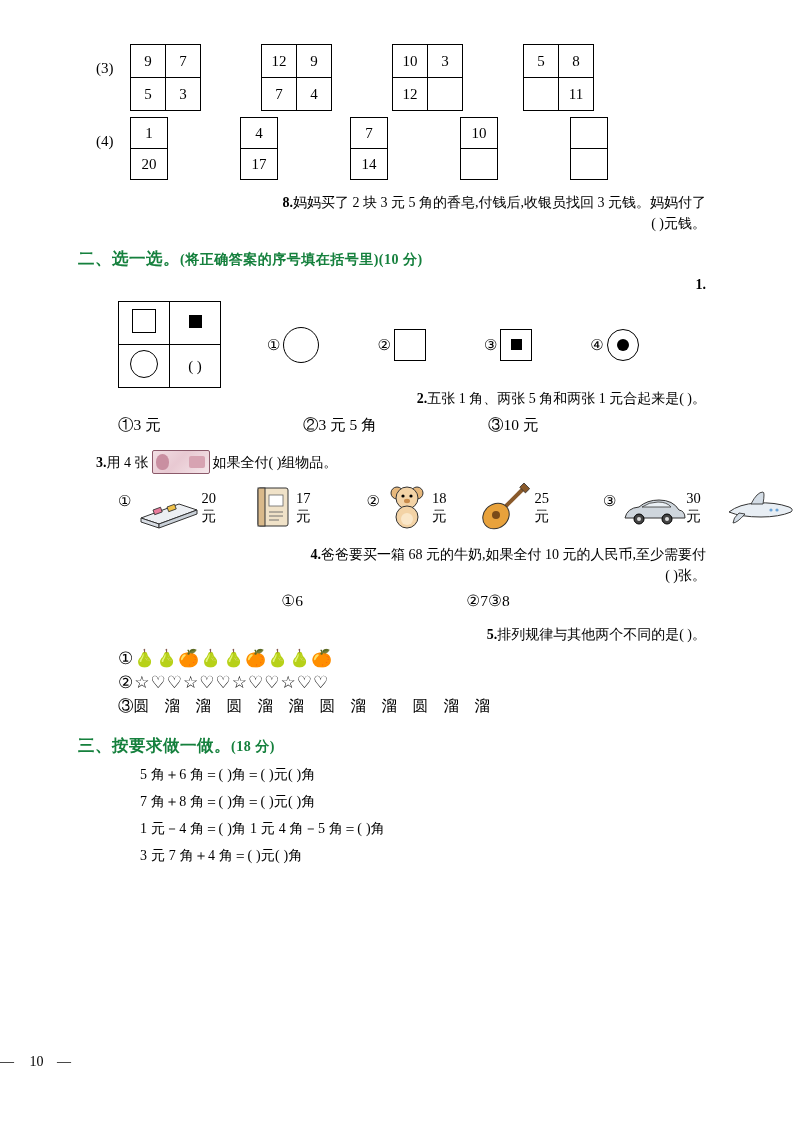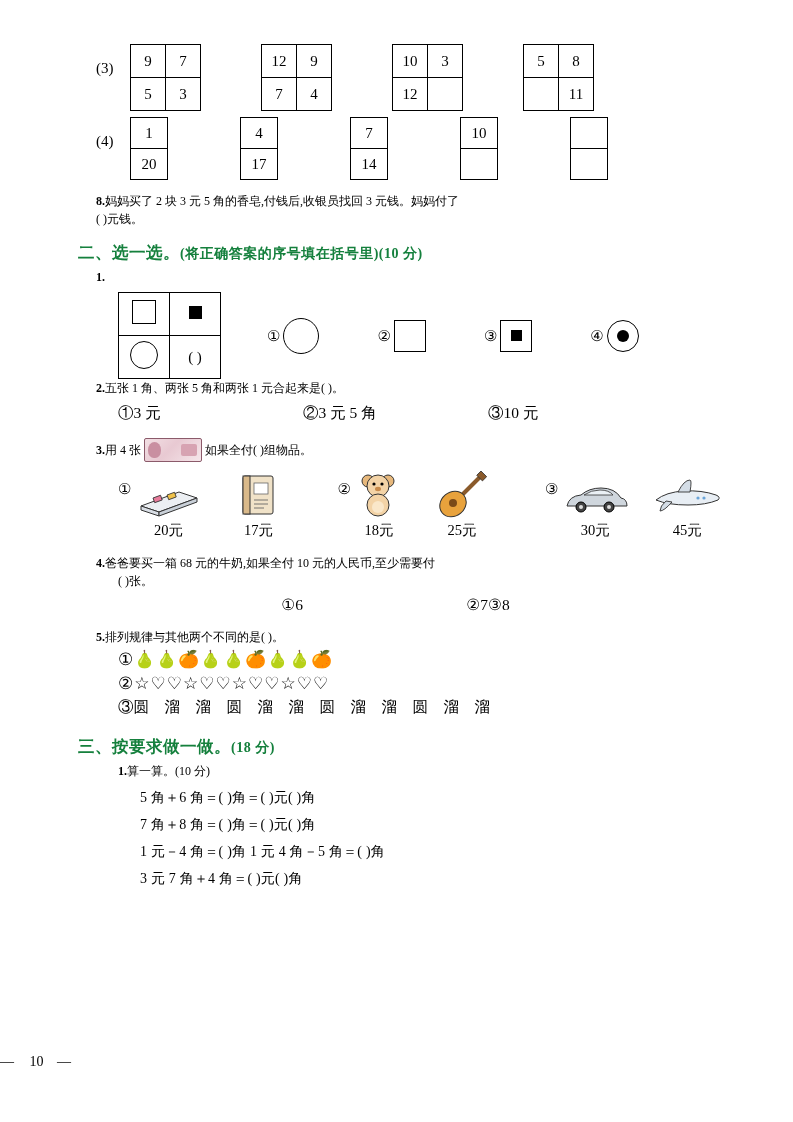--- a/index.html
+++ b/index.html
@@ -12,21 +12,21 @@
     overflow:hidden;
   }
   .page{
     position:absolute; left:0; top:0; width:793px; height:1122px;
     padding:0; box-sizing:border-box;
   }
   .content{
     position:absolute;
     left:96px; top:42px; width:610px;
   }
-  .txt{font-size:12px; line-height:1.5;}
+  .txt{font-size:14px; line-height:1.5;text-align:right;}
 
   
   .grid-line{display:flex; align-items:flex-start; margin-top:2px;}
   .qlabel{font-size:15px; width:34px; padding-top:16px; flex:none;}
   .grid-set{display:flex; gap:60px;}
   .g2x2{border-collapse:collapse;}
   .g2x2 td{
     border:1px solid #000;
     width:32px;height:30px;
     text-align:center;vertical-align:middle;
@@ -87,21 +87,21 @@
     background:#c98fa1;
   }
   .note:after{
     content:"";position:absolute;right:4px;top:5px;width:16px;height:12px;
     background:#d7a3b2;border-radius:2px;
   }
 
   
   .objrow{display:flex;align-items:flex-end;margin-top:8px;margin-left:22px;}
   .objgrp{display:flex;align-items:flex-end;}
-  .obj{display:flex;flex-direction:column;align-items:center;}
+  .obj{display:flex;align-items:center;}
   .obj .price{font-size:14.5px;margin-top:3px;}
   .obj .pic{height:48px;display:flex;align-items:flex-end;justify-content:center;}
   .grpnum{font-size:15px;margin-right:4px;align-self:flex-start;padding-top:10px;}
 
   .fruitrow{font-size:17px;letter-spacing:1px;margin-left:22px;margin-top:3px;}
 
   
   .calc{font-size:14px;margin-left:44px;margin-top:9px;letter-spacing:0.2px;}
 
   .footer{
@@ -402,23 +402,20 @@
     <span>②</span><span>☆♡♡☆♡♡☆♡♡☆♡♡</span>
   </div>
   <div class="fruitrow" style="font-size:15.5px;letter-spacing:0;">
     <span>③</span><span>圆　溜　溜　圆　溜　溜　圆　溜　溜　圆　溜　溜</span>
   </div>
 
   <div class="section-title" style="margin-left:-18px;margin-top:18px;">
     <span>三、按要求做一做。</span><span class="sub">(18 分)</span>
   </div>
 
-  <div class="txt" style="margin-left:22px;">
-    <span class="qnum">1.</span><span>算一算。</span><span>(10 分)</span>
-  </div>
 
   <div class="calc">5 角＋6 角＝(          )角＝(          )元(          )角</div>
   <div class="calc">7 角＋8 角＝(          )角＝(          )元(          )角</div>
   <div class="calc">1 元－4 角＝(          )角          1 元 4 角－5 角＝(          )角</div>
   <div class="calc">3 元 7 角＋4 角＝(          )元(          )角</div>
 
  </div>
 
  <div class="footer">
    <span class="dash">—</span>

